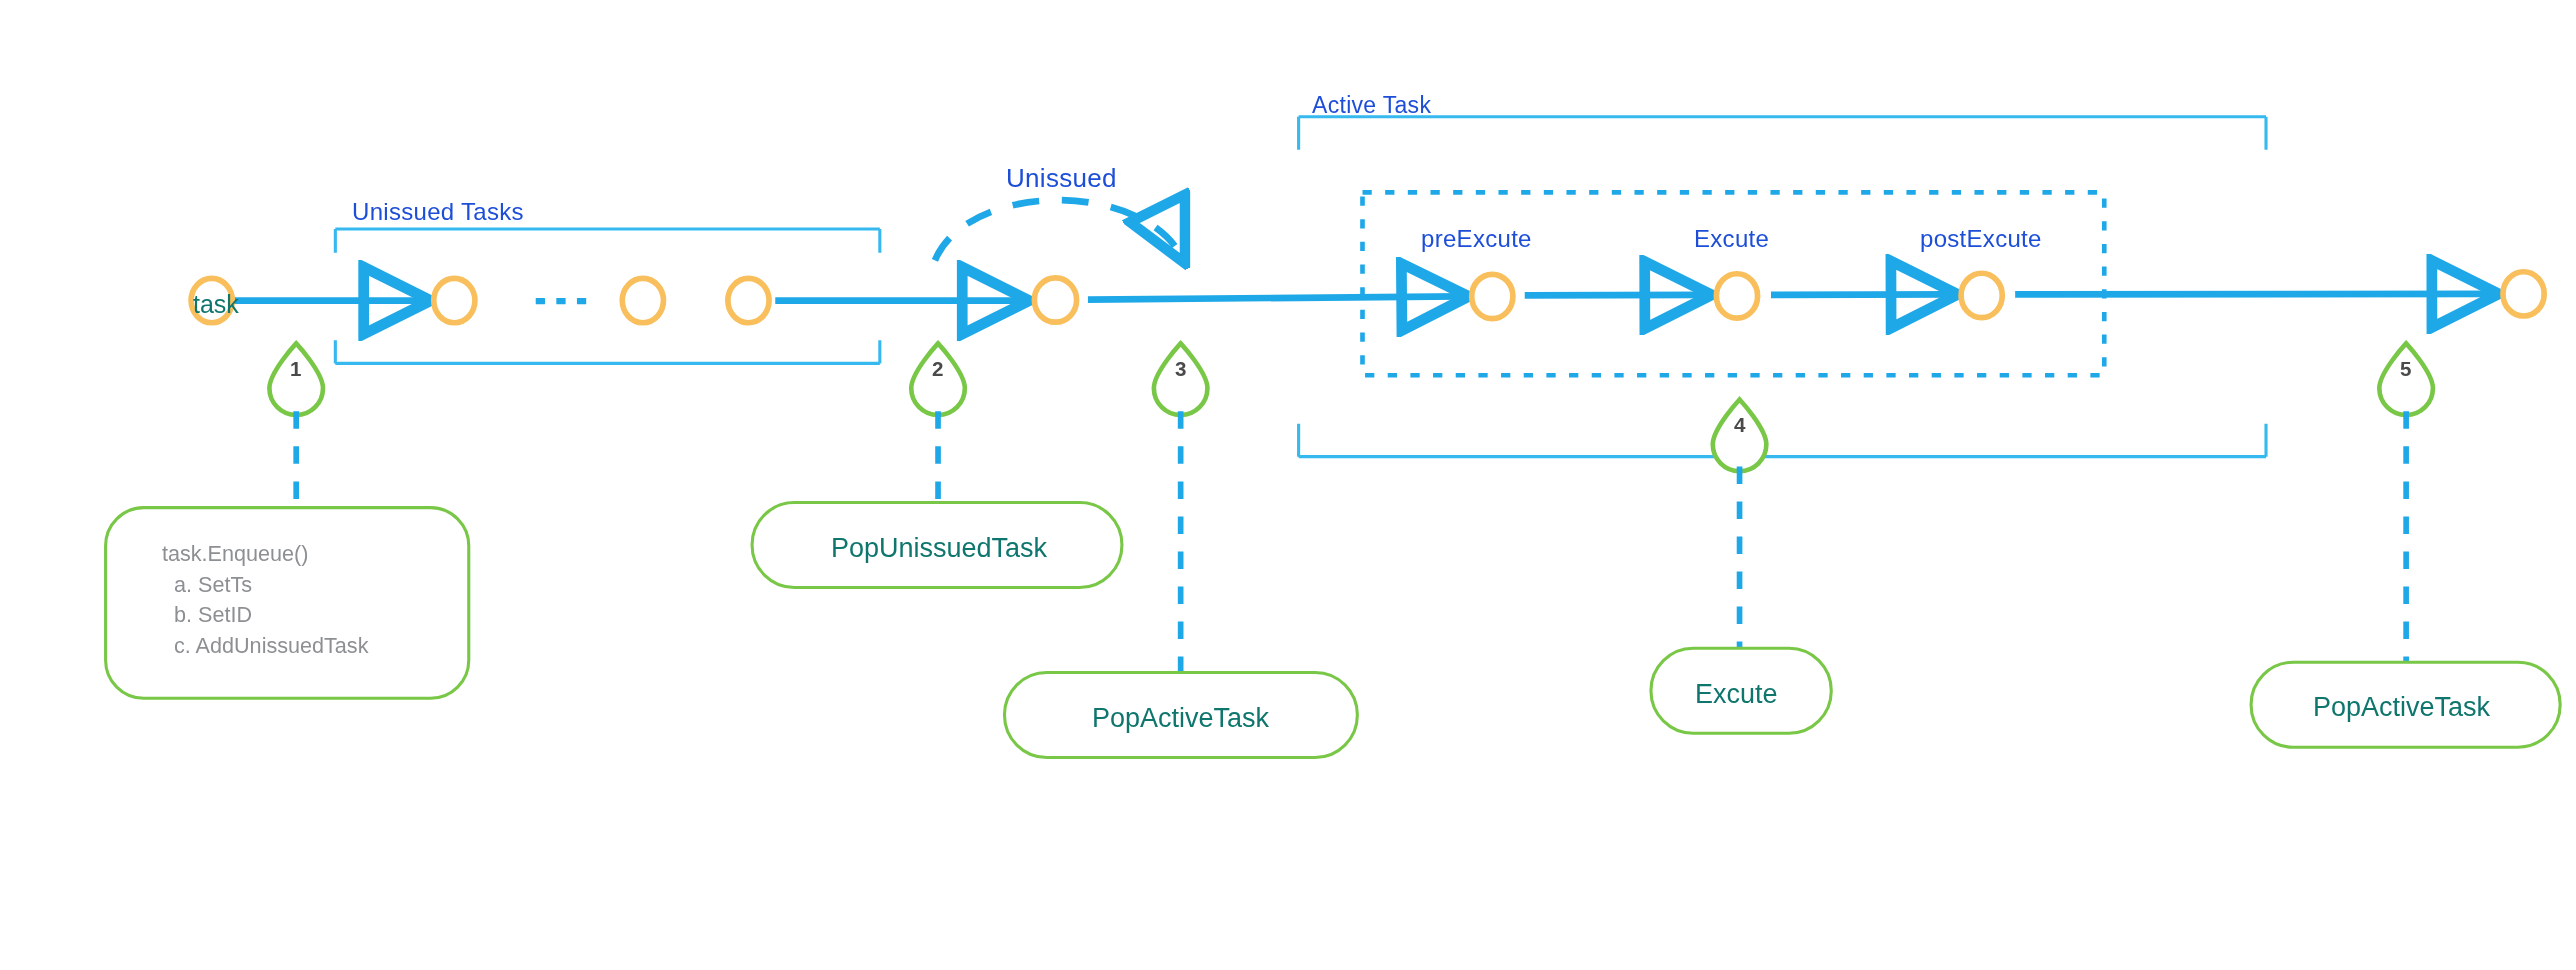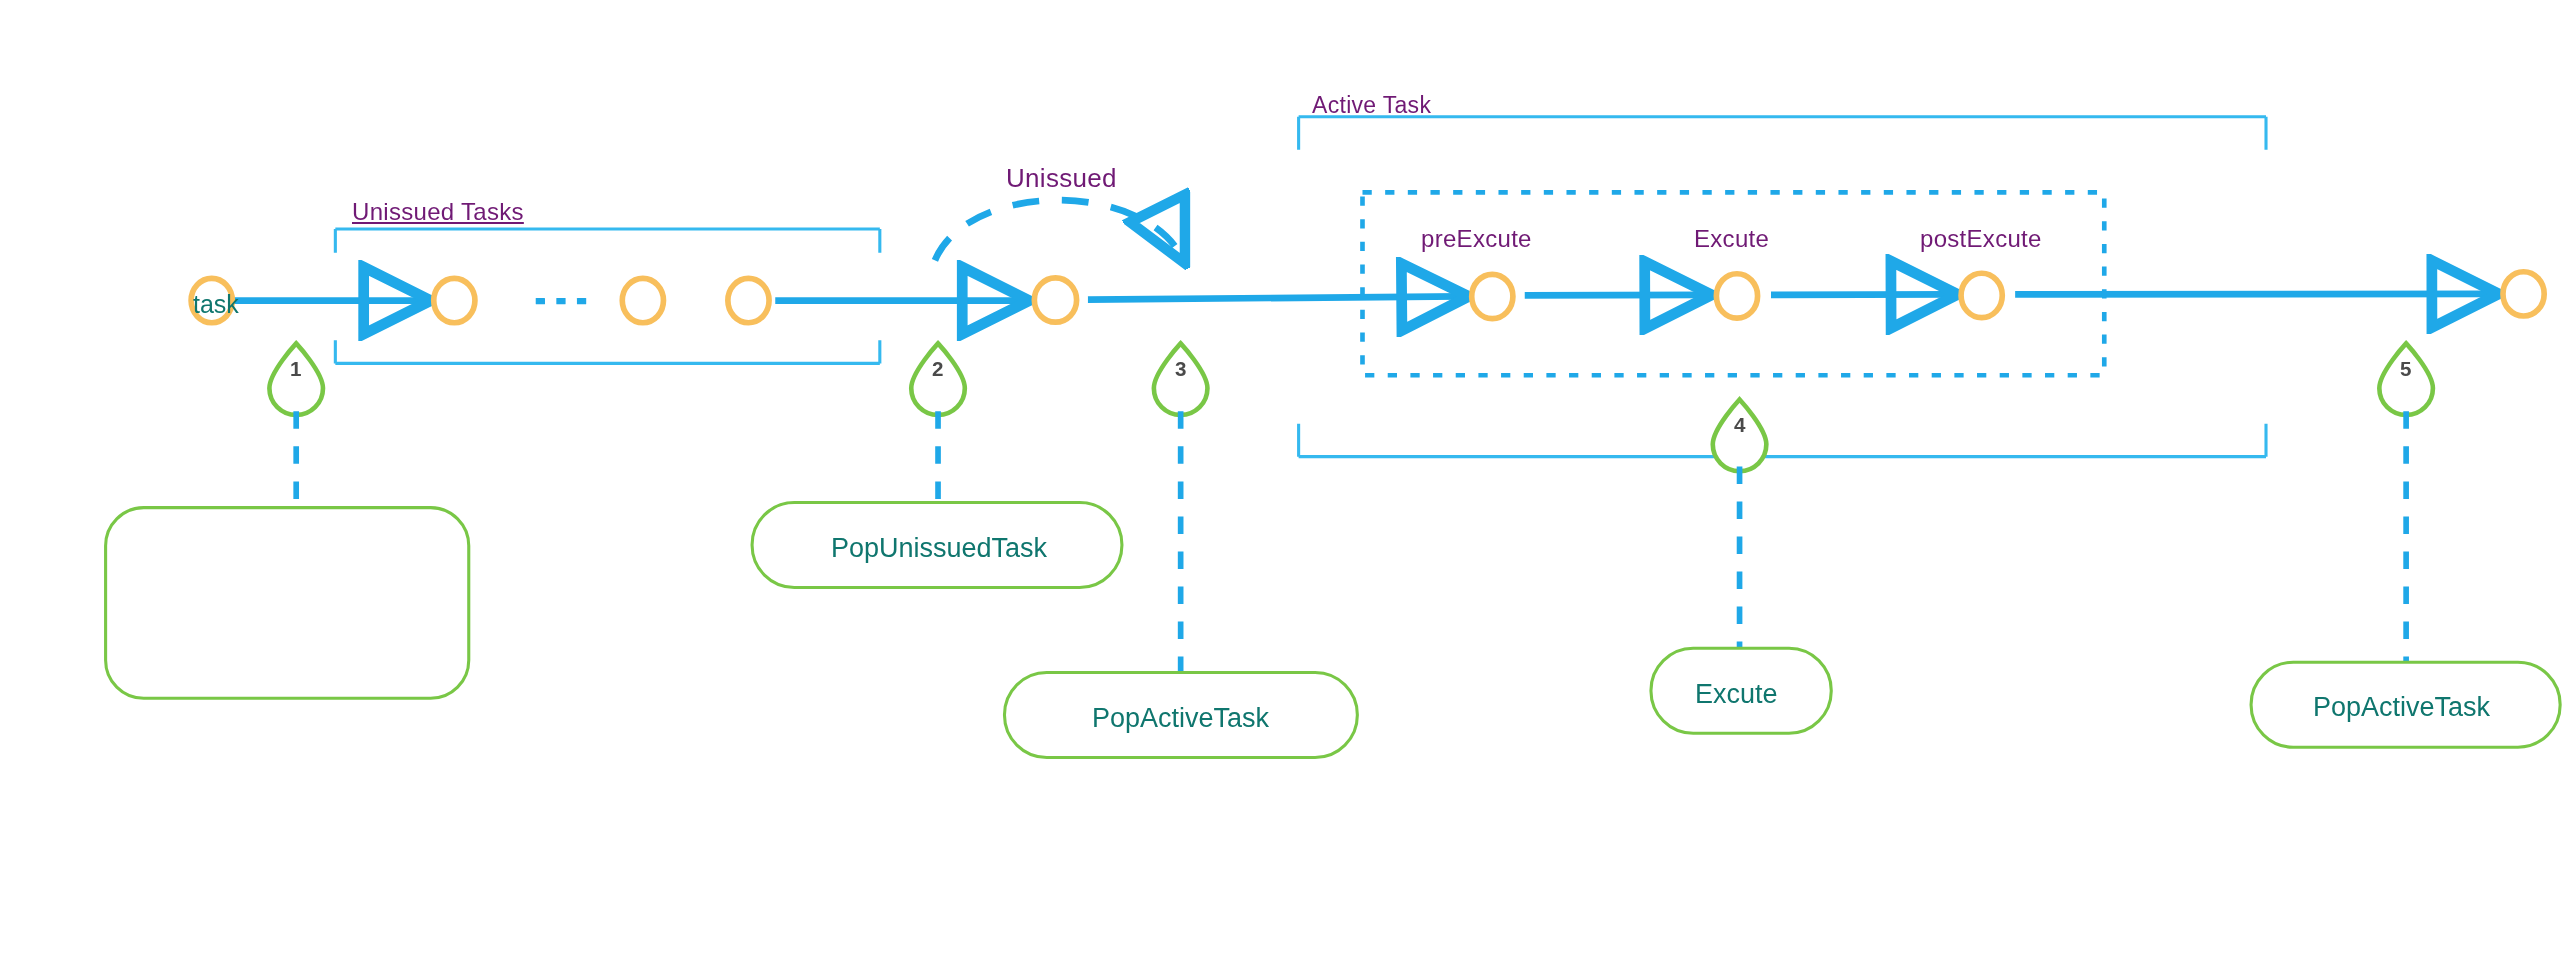--- a/index.html
+++ b/index.html
@@ -1,19 +1,19 @@
 <!DOCTYPE html>
 <html style="font-size:8.2px"><head>
 <meta charset="utf-8">
 <style>
   html,body{margin:0;padding:0;background:#ffffff;}
   body{width:2930px;height:971px;font-family:"Liberation Sans",sans-serif;}
   #stage{position:relative;width:2930px;height:971px;overflow:hidden;background:#fff;}
   svg#canvas{position:absolute;left:0;top:0;width:2930px;height:971px;}
-  .lbl{position:absolute;color:#701a75;font-family:"Liberation Sans",sans-serif;white-space:nowrap;text-align:right;}
+  .lbl{position:absolute;color:#1d4ed8;font-family:"Liberation Sans",sans-serif;white-space:nowrap;text-align:right;}
   .grp-title{font-size:24px;letter-spacing:0.3px;}
   .stage-title{font-size:23px;letter-spacing:0.3px;}
   .sched-title{font-size:26px;letter-spacing:0.3px;}
   .node-txt{position:absolute;color:#0f766e;font-size:25px;white-space:nowrap;}
   .pin-num{position:absolute;color:#4a4a4a;font-size:20.6px;font-weight:bold;white-space:nowrap;}
   .box-txt{position:absolute;color:#0f766e;font-size:27px;white-space:nowrap;}
   .box-multi{position:absolute;color:#8d9093;font-size:21.6px;line-height:1.42;white-space:pre;}
 </style>
 </head>
 <body>
@@ -89,38 +89,42 @@
 
     <g fill="#ffffff" stroke="#79c746" stroke-width="6">
       <rect x="205" y="985" width="705" height="370" rx="74" ry="74"></rect>
       <rect x="1460" y="975" width="718" height="165" rx="82" ry="82"></rect>
       <rect x="1950" y="1305" width="685" height="165" rx="82" ry="82"></rect>
       <rect x="3205" y="1258" width="350" height="165" rx="82" ry="82"></rect>
       <rect x="4370" y="1285" width="600" height="165" rx="82" ry="82"></rect>
     </g>
   </svg>
 
-  <div class="lbl grp-title" style="left:352px;top:198px;text-decoration:underline;">Unissued Tasks</div>
+  <div class="lbl grp-title" style="left:352px;top:198px;">Unissued Tasks</div>
 
   <div class="lbl stage-title" style="left:1312px;top:92px;">Active Task</div>
 
   <div class="lbl sched-title" style="left:1006px;top:163px;">Unissued</div>
 
   <div class="lbl grp-title" style="left:1421px;top:225px;">preExcute</div>
   <div class="lbl grp-title" style="left:1694px;top:225px;">Excute</div>
   <div class="lbl grp-title" style="left:1912px;top:225px;margin-left:8px;">postExcute</div>
 
   <div class="node-txt" style="left:193px;top:290px;">task</div>
 
   <div class="pin-num" style="left:290px;top:357px;">1</div>
   <div class="pin-num" style="left:932px;top:357px;">2</div>
   <div class="pin-num" style="left:1175px;top:357px;">3</div>
   <div class="pin-num" style="left:1734px;top:413px;">4</div>
   <div class="pin-num" style="left:2400px;top:357px;">5</div>
 
+  <div class="box-multi" style="left:162px;top:539px;">task.Enqueue()
+  a. SetTs
+  b. SetID
+  c. AddUnissuedTask</div>
 
   <div class="box-txt" style="left:831px;top:533px;">PopUnissuedTask</div>
 
   <div class="box-txt" style="left:1092px;top:703px;">PopActiveTask</div>
 
   <div class="box-txt" style="left:1695px;top:679px;">Excute</div>
 
   <div class="box-txt" style="left:2313px;top:692px;">PopActiveTask</div>
 
 </div>

